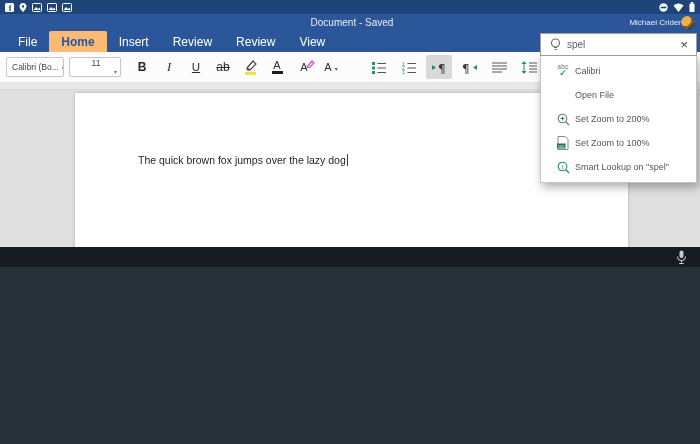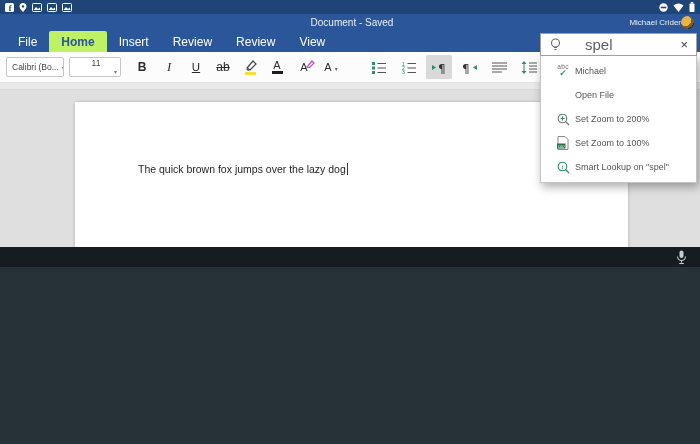--- a/index.html
+++ b/index.html
@@ -16,21 +16,21 @@
   .titlebar{position:absolute;top:14px;left:0;width:700px;height:17px;background:#2b579a;}
   .doc-title{position:absolute;left:4px;right:0;top:3px;text-align:center;color:#e9eef7;font-size:10px;}
   .account{position:absolute;right:6px;top:2px;display:flex;align-items:center;}
   .account-name{color:#e9eef7;font-size:8px;}
   .avatar{width:13px;height:13px;border-radius:50%;background:radial-gradient(circle at 35% 35%,#e8b44a 0 45%,#8a5a18 46% 70%,#2a1c08 71%);}
 
   
   .tabbar{position:absolute;top:31px;left:0;width:700px;height:21px;background:#2b579a;
     display:flex;align-items:stretch;padding-left:6px;}
   .tab{display:flex;align-items:center;padding:0 12px;color:#fff;font-size:12px;cursor:default;}
-  .tab.active{background:#bef264;color:#2b579a;font-weight:bold;border-radius:2px 2px 0 0;}
+  .tab.active{background:#fdba74;color:#2b579a;font-weight:bold;border-radius:2px 2px 0 0;}
 
   
   .toolbar{position:absolute;top:52px;left:0;width:700px;height:31px;background:#fcfcfc;
     display:flex;align-items:center;box-sizing:border-box;border-bottom:1px solid #e3e3e3;}
   .select-box{height:20px;background:#fff;border:1px solid #c6c6c6;border-radius:2px;
     display:flex;align-items:center;box-sizing:border-box;padding:0 3px 0 5px;color:#444;font-size:8.5px;}
   .select-box .caret{margin-left:auto;font-size:6px;color:#777;padding-left:3px;}
   .fontbox{width:58px;margin-left:6px;white-space:nowrap;overflow:hidden;}
   .sizebox{width:52px;margin-left:5px;flex-direction:column;}
   .tb-ic{width:26px;height:24px;display:flex;align-items:center;justify-content:center;
@@ -47,30 +47,30 @@
   .penA{font-size:11px;position:relative;}
   .penA svg{position:absolute;top:-2px;right:-7px;}
   .fontmenu{font-size:11px;}
   .fontmenu .caret{font-size:6px;color:#666;margin-left:3px;}
 
   
   .substrip{position:absolute;top:83px;left:0;width:700px;height:7px;background:#e9e9e9;border-bottom:1px solid #d8d8d8;box-sizing:border-box;}
 
   
   .canvas{position:absolute;top:90px;left:0;width:700px;height:157px;background:#dfdfdf;}
-  .page{position:absolute;left:75px;top:12px;width:553px;height:156px;background:#fff;
+  .page{position:absolute;left:75px;top:3px;width:553px;height:156px;background:#fff;
     box-shadow:0 0 3px rgba(0,0,0,.22);}
   .doc-text{position:absolute;left:63px;top:61px;font-size:10.5px;color:#1f1f1f;white-space:nowrap;}
   .cursor{display:inline-block;width:1px;height:12px;background:#3c3c3c;margin-left:1px;vertical-align:-2px;}
 
   
   .searchbox{position:absolute;left:540px;top:33px;width:157px;height:23px;background:#fff;
     border:1px solid #9e9e9e;box-sizing:border-box;display:flex;align-items:center;z-index:30;}
   .searchbox .bulb{margin-left:9px;display:flex;}
-  .search-query{margin-left:24px;font-size:15px;color:#5a5f63;}
+  .search-query{margin-left:6px;font-size:10px;color:#5a5f63;}
   .search-close{margin-left:auto;margin-right:8px;font-size:13px;color:#3c3c3c;line-height:1;}
   .searchpanel{position:absolute;left:540px;top:56px;width:157px;height:127px;background:#fff;
     border:1px solid #c4c4c4;border-top:none;box-sizing:border-box;z-index:29;
     box-shadow:2px 4px 9px rgba(0,0,0,.32);display:flex;flex-direction:column;padding:3px 0;}
   .sp-item{flex:1;display:flex;align-items:center;padding-left:10px;}
   .sp-ic{width:24px;display:flex;justify-content:center;align-items:center;}
   .sp-label{font-size:9px;color:#565656;}
   .abc-ic{display:flex;flex-direction:column;align-items:center;line-height:1;}
   .abc-ic .abc{font-size:6.5px;color:#6d6d6d;letter-spacing:.3px;}
   .abc-ic .chk{font-size:9px;color:#21a366;margin-top:-2px;font-weight:bold;}
@@ -288,21 +288,21 @@
   </div>
 
   <div class="searchpanel">
     <div class="sp-item">
       <span class="sp-ic">
         <span class="abc-ic">
             <span class="abc">abc</span>
             <span class="chk">✓</span>
           </span>
       </span>
-      <span class="sp-label">Michael</span>
+      <span class="sp-label">Calibri</span>
     </div>
     <div class="sp-item">
       <span class="sp-ic"></span>
       <span class="sp-label">Open File</span>
     </div>
     <div class="sp-item">
       <span class="sp-ic">
         <svg width="13" height="13">
             <circle cx="5.5" cy="5.5" r="4.3" fill="none" stroke="#777" stroke-width="1.1"></circle>
             <line x1="3.5" y1="5.5" x2="7.5" y2="5.5" stroke="#2e8b6e"></line>

